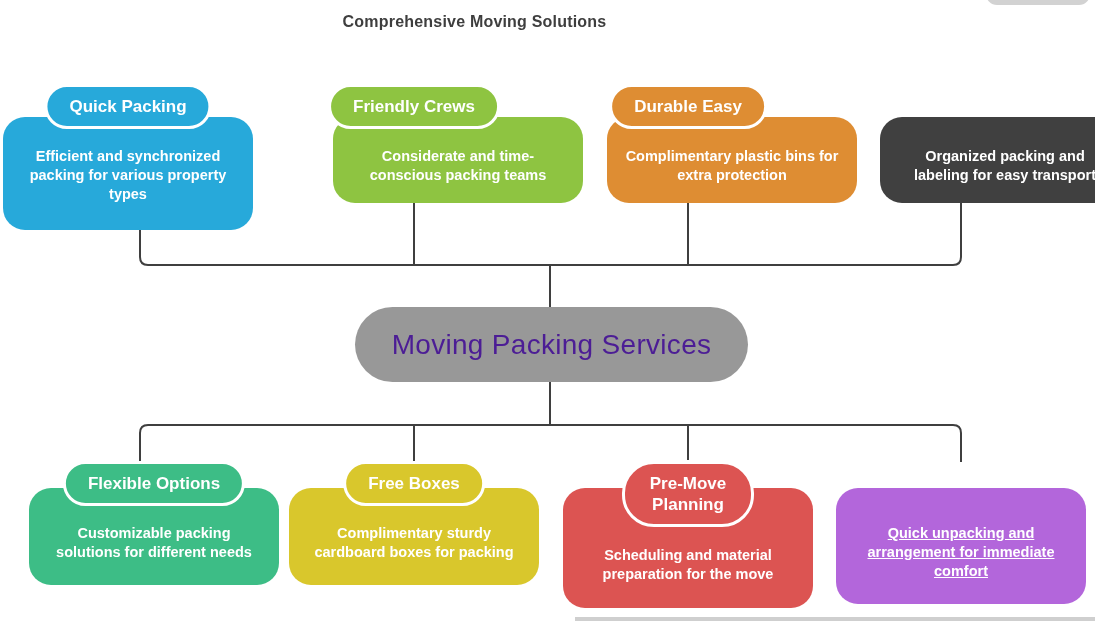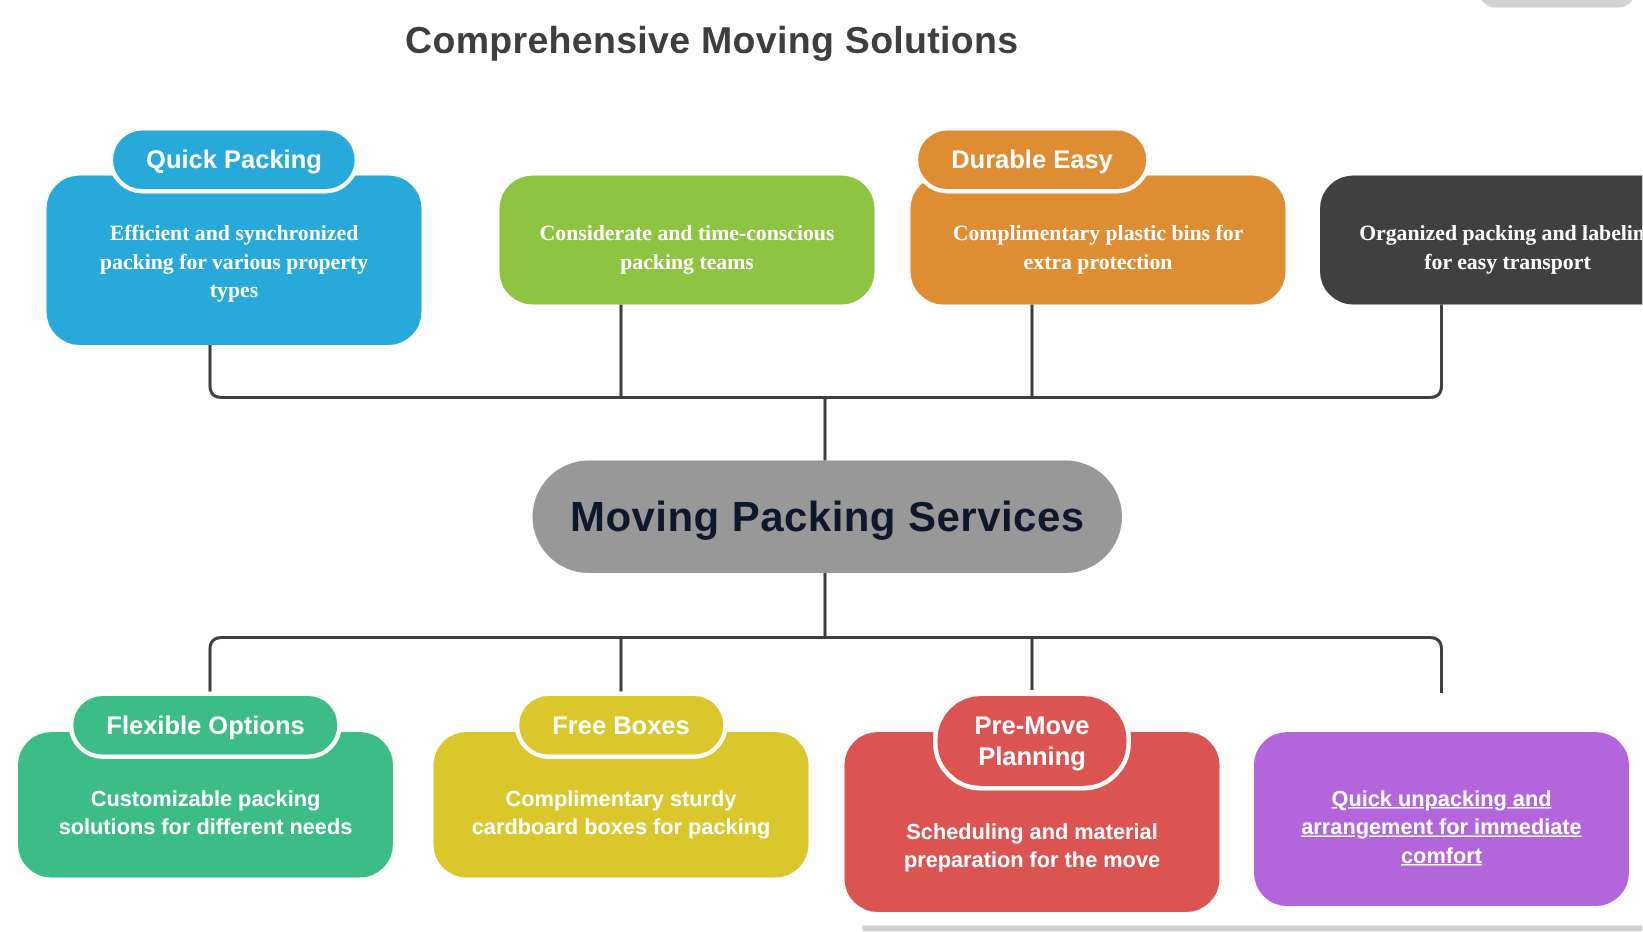--- a/index.html
+++ b/index.html
@@ -6,21 +6,21 @@
   #canvas {
     position:relative;
     width:1095px; height:621px;
     overflow:hidden;
     font-family:"Liberation Sans", sans-serif;
     background:#ffffff;
   }
   #title {
     position:absolute; top:13px; left:0; width:949px;
     text-align:center;
-    font-size:25px; font-weight:bold; color:#3e3e3e;
+    font-size:16px; font-weight:bold; color:#3e3e3e;
     letter-spacing:0.2px;
   }
   #connectors { position:absolute; top:0; left:0; }
 
   .node { position:absolute; width:250px; }
   .badge {
     position:absolute; top:0; left:50%; transform:translateX(-50%);
     z-index:2;
     color:#fff; font-size:17px; font-weight:bold;
     padding:9px 22px;
@@ -32,45 +32,45 @@
   .body {
     position:relative; z-index:1;
     border-radius:22px;
     color:#ffffff;
     font-size:14.5px; font-weight:bold; line-height:19px;
     text-align:center;
     padding:30px 18px 10px 18px;
     box-sizing:border-box;
     width:250px;
   }
-  .row-top .body    { margin-top:33px;font-family:Liberation Serif, serif; }
+  .row-top .body    { margin-top:33px; }
   .row-bottom .body { margin-top:27px; padding-top:36px; }
 
-  .n1 { left:31px;  top:84px; }
+  .n1 { left:3px;  top:84px; }
   .n2 { left:289px; top:84px; }
   .n3 { left:563px; top:84px; }
   .n4 { left:836px; top:84px; }
   .n1 .body { height:113px; }
   .n2 .body, .n3 .body, .n4 .body { height:86px;margin-left:44px; }
 
-  .n5 { left:12px;  top:461px; }
+  .n5 { left:29px;  top:461px; }
   .n6 { left:289px; top:461px; }
   .n7 { left:563px; top:461px; }
   .n8 { left:836px; top:461px; }
   .n5 .body, .n6 .body { height:97px; }
   .n7 .body { height:120px; padding-top:58px; }
   .n8 .body { height:116px; }
   .n7 .badge { white-space:normal; width:132px; padding:9px 10px; }
 
   #center-node {
     position:absolute; left:355px; top:307px;
     width:393px; height:75px;
     border-radius:38px;
     display:flex; align-items:center; justify-content:center;
-    color:#0f172a; font-size:28px; font-weight:bold;
+    color:#4c1d95; font-size:28px; font-weight:normal;
     letter-spacing:0.3px;
   }
 
   #corner-pill-top {
     position:absolute; left:986px; top:-17px;
     width:104px; height:22px;
     border-radius:11px;
     background:#d2d2d2;
   }
   #bottom-bar {
@@ -104,20 +104,21 @@
   </svg>
 
   <div class="node row-top n1">
     <div class="badge" style="background: rgb(39, 169, 218);">Quick Packing</div>
     <div class="body" style="background: rgb(39, 169, 218);">
       <span>Efficient and synchronized packing for various property types</span>
     </div>
   </div>
 
   <div class="node row-top n2">
+    <div class="badge" style="background: rgb(142, 196, 65);">Friendly Crews</div>
     <div class="body" style="background: rgb(142, 196, 65);">
       <span>Considerate and time-conscious packing teams</span>
     </div>
   </div>
 
   <div class="node row-top n3">
     <div class="badge" style="background: rgb(222, 141, 51);">Durable Easy</div>
     <div class="body" style="background: rgb(222, 141, 51);">
       <span>Complimentary plastic bins for extra protection</span>
     </div>

